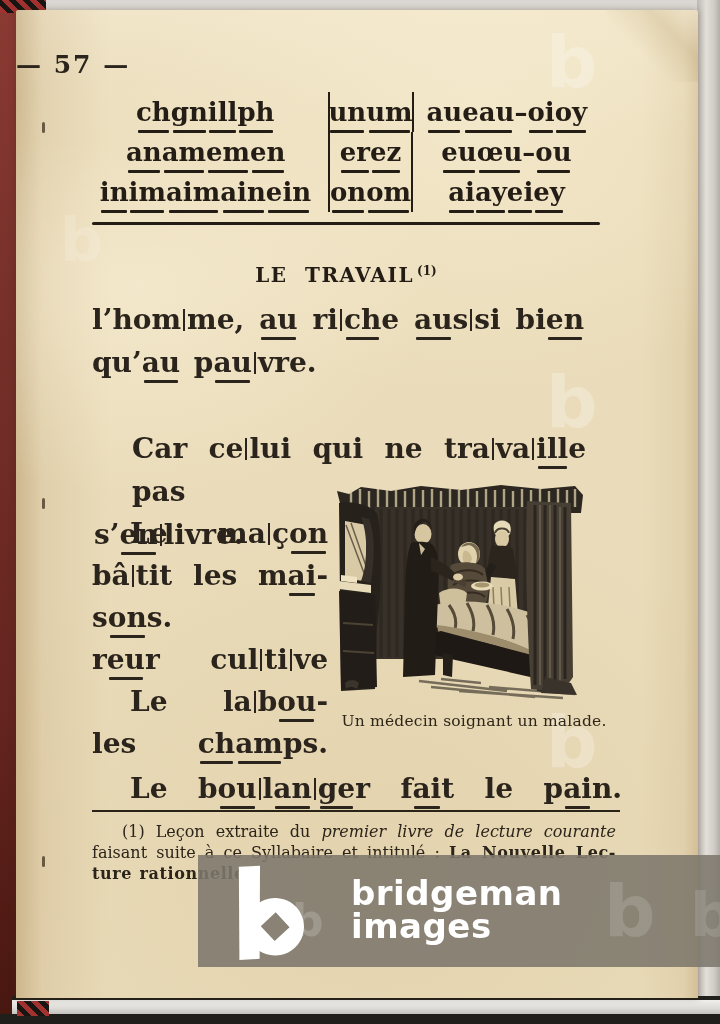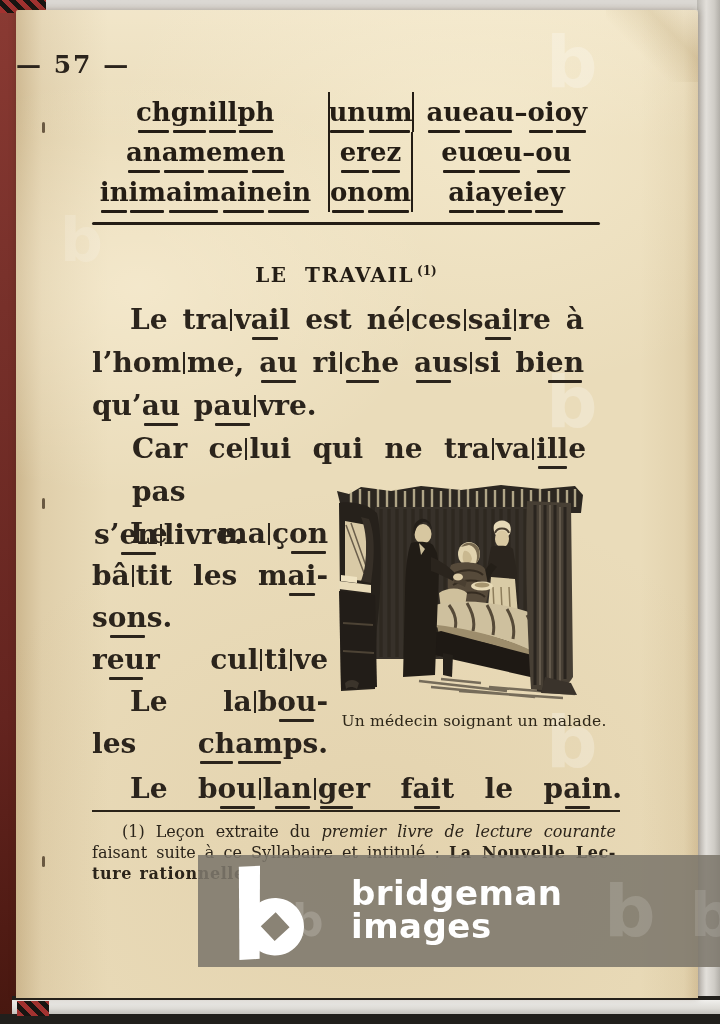--- a/index.html
+++ b/index.html
@@ -186,21 +186,20 @@
             <span> </span>
             <span class="u">ey</span>
           </div>
       </div>
     </div>
     <div class="toprule"></div>
 
     <div class="title"><span>LE TRAVAIL</span><sup class="ref">(1)</sup></div>
 
     <div class="pos-p1">
-      <div class="tline jst ind"><span>Le tra</span><span class="syl-sep"></span><span>v</span><span class="u">ai</span><span>l est né</span><span class="syl-sep"></span><span>ces</span><span class="syl-sep"></span><span>s</span><span class="u">ai</span><span class="syl-sep"></span><span>re à</span></div>
       <div class="tline jst"><span>l’hom</span><span class="syl-sep"></span><span>me, </span><span class="u">au</span><span> ri</span><span class="syl-sep"></span><span class="u">ch</span><span>e </span><span class="u">au</span><span>s</span><span class="syl-sep"></span><span>si bi</span><span class="u">en</span></div>
       <div class="tline"><span>qu’</span><span class="u">au</span><span> p</span><span class="u">au</span><span class="syl-sep"></span><span>vre.</span></div>
     </div>
     <div class="pos-p2">
       <div class="tline jst ind"><span>Car ce</span><span class="syl-sep"></span><span>lui qui ne tra</span><span class="syl-sep"></span><span>va</span><span class="syl-sep"></span><span class="u">ill</span><span>e pas</span></div>
       <div class="tline"><span>s’</span><span class="u">en</span><span class="syl-sep"></span><span>livre.</span></div>
     </div>
 
     <div class="leftcol">
       <div class="tline jst ind"><span>Le ma</span><span class="syl-sep"></span><span>ç</span><span class="u">on</span></div>

